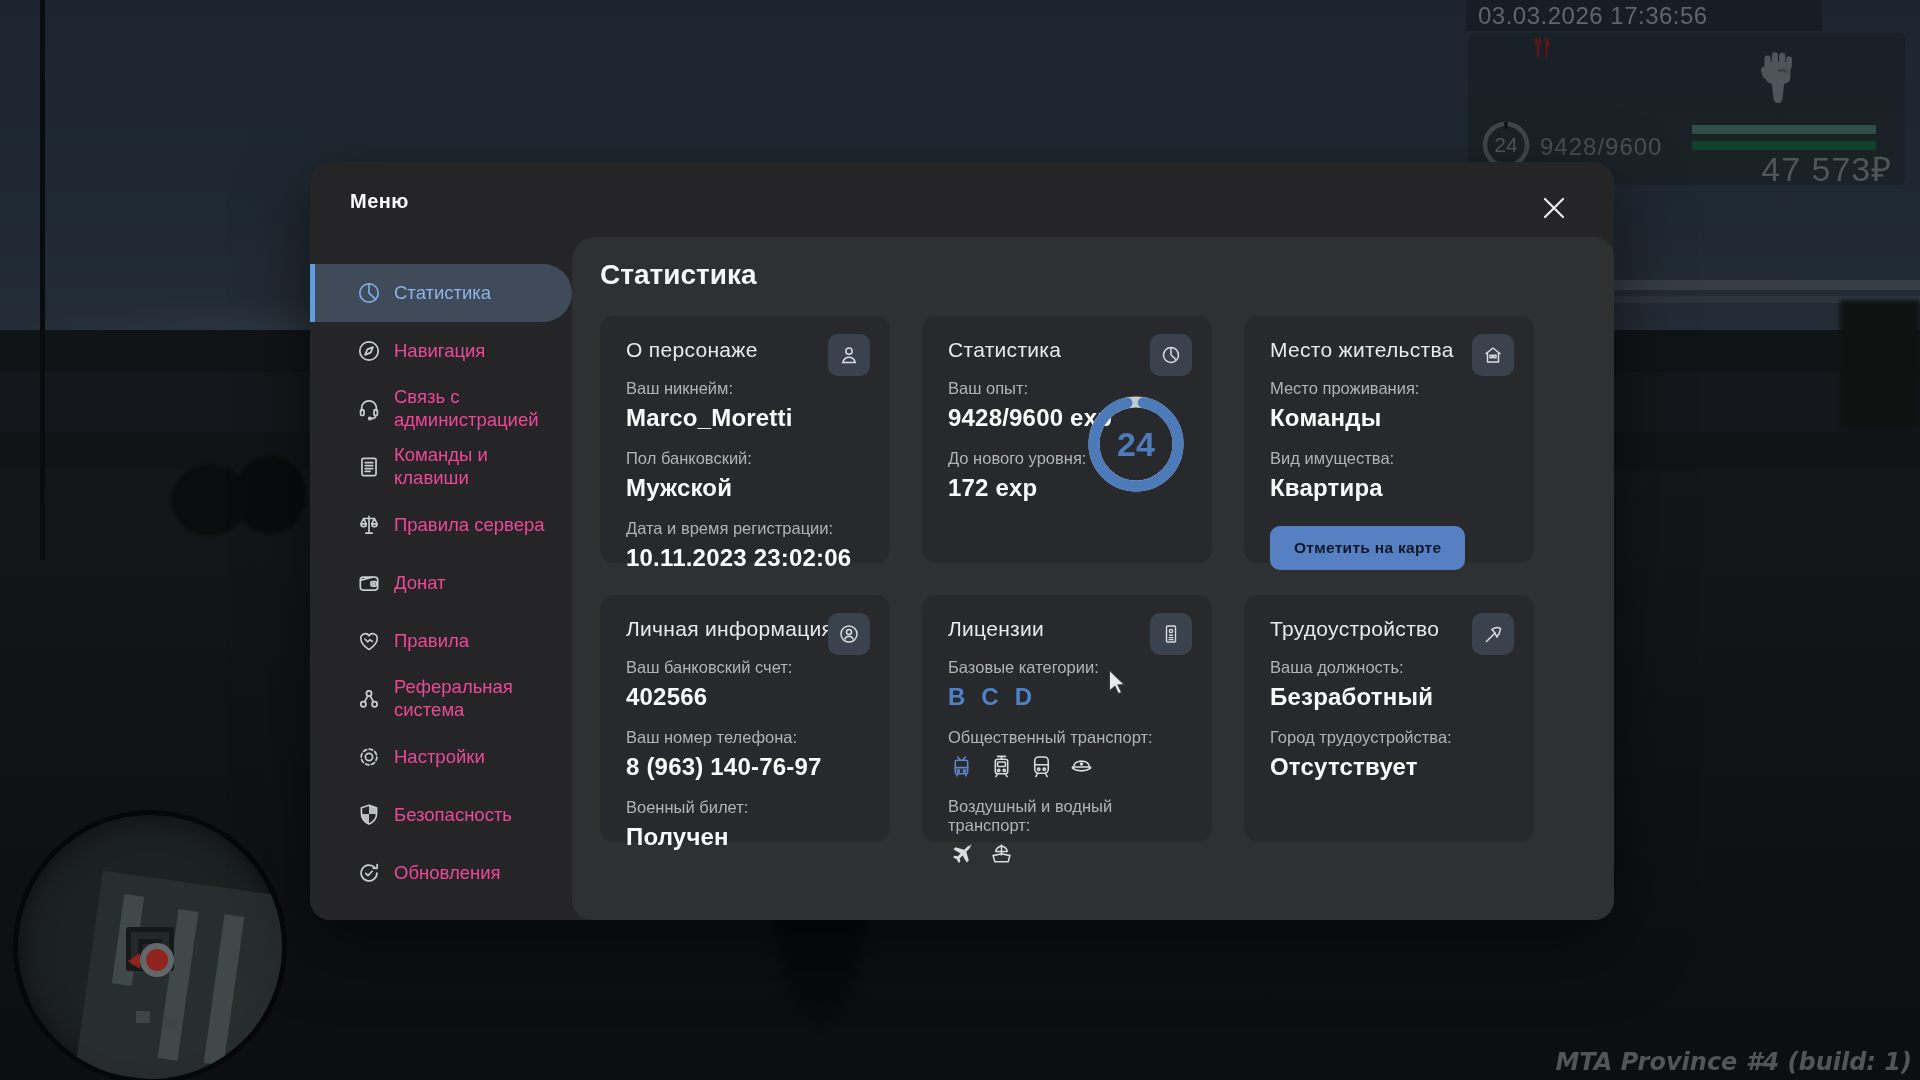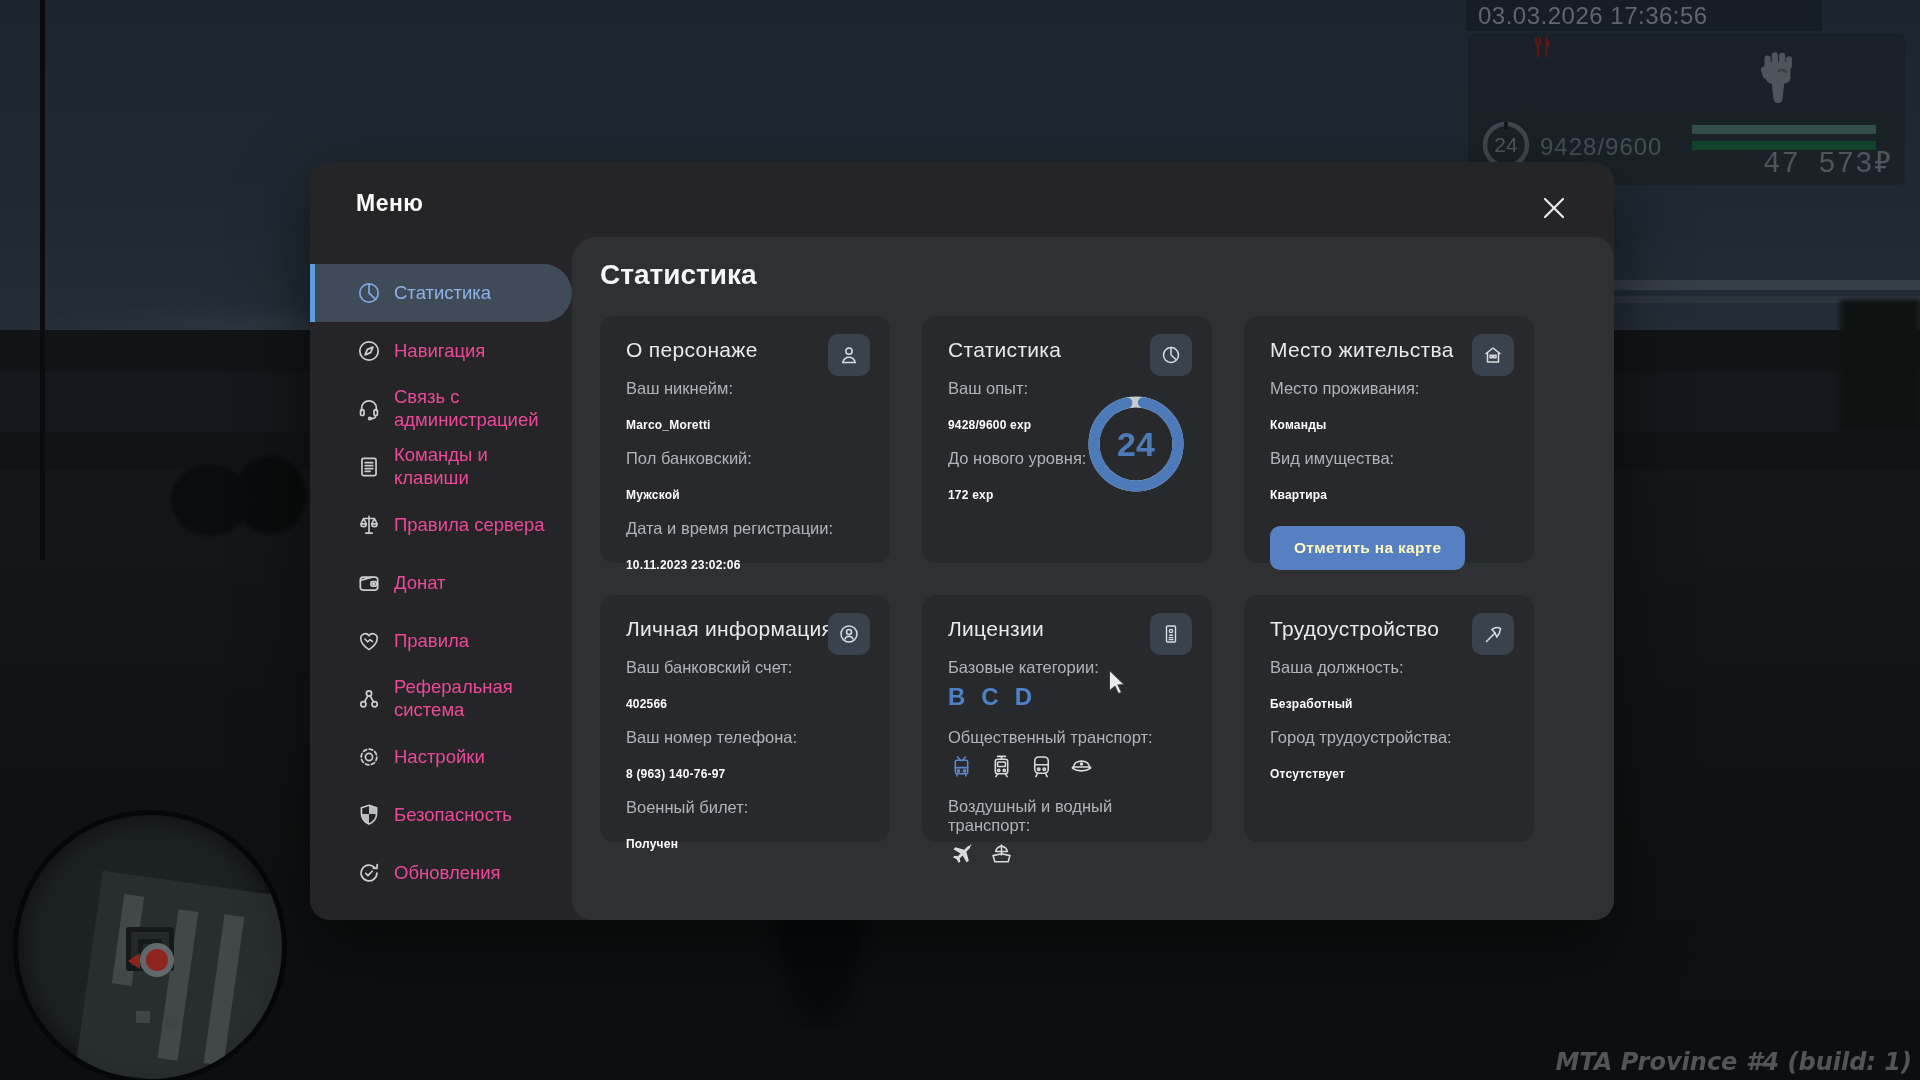--- a/index.html
+++ b/index.html
@@ -39,22 +39,22 @@
                color:rgba(173,182,189,.62); letter-spacing:3px; }
   .hud-utensils { position:absolute; left:64px; top:4px; }
   .hud-ring { position:absolute; left:12px; top:86px; width:52px; height:52px; }
   .hud-ring .lvl { position:absolute; inset:0; display:flex; align-items:center; justify-content:center;
                    color:rgba(160,169,176,.75); font-size:21px; }
   .hud-exp { position:absolute; left:72px; top:100px; font-size:24px; color:rgba(146,156,164,.7); letter-spacing:1px; }
   .hud-fist { position:absolute; left:288px; top:14px; opacity:.75; }
   .bar { position:absolute; left:224px; height:9px; width:184px; border-radius:1px; }
   .bar.teal { top:92px; background:rgba(95,148,142,.75); }
   .bar.green { top:108px; background:rgba(21,112,62,.9); }
-  .hud-money { position:absolute; right:13px; top:112px; font-size:29px; color:rgba(148,157,165,.8);
-               font-family:Liberation Mono, monospace; letter-spacing:1px; }
+  .hud-money { position:absolute; right:13px; top:112px; font-size:34px; color:rgba(148,157,165,.8);
+               font-family:Liberation Sans, sans-serif; letter-spacing:1px; }
 
   
   .dim { position:absolute; inset:0; background:rgba(8,10,13,.40); }
 
   
   .minimap { position:absolute; left:18px; top:815px; width:264px; height:264px; border-radius:50%;
              background:#1c2122; overflow:hidden; box-shadow:0 0 0 5px rgba(5,6,7,.85), inset 0 0 30px rgba(0,0,0,.6); }
   .mm-zone { position:absolute; left:70px; top:70px; width:220px; height:200px; background:#30363614;
              background:#2e3435; transform:rotate(8deg); opacity:.7; }
   .mm-v1,.mm-v2,.mm-v3 { position:absolute; width:20px; height:150px; background:#454c4d; transform:rotate(8deg); opacity:.85; }
@@ -67,21 +67,21 @@
             border:5px solid #15191a; border-radius:3px; }
   .mm-bld::after { content:""; position:absolute; left:7px; top:7px; right:7px; bottom:7px; border:5px solid #15191a; }
   .mm-marker { position:absolute; left:122px; top:128px; width:34px; height:34px; border-radius:50%;
                background:#8f241d; border:6px solid #62686a; }
   .mm-arrow { position:absolute; left:110px; top:138px; width:0; height:0;
               border-top:8px solid transparent; border-bottom:8px solid transparent; border-right:12px solid #8f241d; }
 
   
   .menu { position:absolute; left:310px; top:162px; width:1304px; height:758px;
           background:#252527; border-radius:20px; box-shadow:0 24px 70px rgba(0,0,0,.55); }
-  .menu-title { position:absolute; left:46px; top:28px; font-size:23px; font-weight:bold; color:#fafafa; letter-spacing:.5px; }
+  .menu-title { position:absolute; left:40px; top:28px; font-size:20px; font-weight:bold; color:#fafafa; letter-spacing:.5px; }
   .close-btn { position:absolute; right:40px; top:26px; width:40px; height:40px; display:flex;
                align-items:center; justify-content:center; cursor:pointer; }
 
   
   .sidebar { position:absolute; left:0; top:102px; width:262px; }
   .side-item { position:relative; height:58px; display:flex; align-items:center; cursor:pointer; }
   .side-item .ico { position:absolute; left:46px; width:26px; height:26px; color:#c9cdd0; display:flex; }
   .side-item .lbl { position:absolute; left:84px; width:156px; font-size:18.5px; line-height:1.22; color:#ec4899; }
   .side-item.active { background:#404b59; border-radius:0 29px 29px 0; }
   .side-item.active::before { content:""; position:absolute; left:0; top:0; bottom:0; width:5px; background:#5e9ce0; }
@@ -93,28 +93,28 @@
              background:#2f3032; border-radius:24px 20px 20px 20px; }
   .content-title { position:absolute; left:28px; top:22px; font-size:28px; font-weight:bold; color:#f6f7f8; }
 
   .cards { position:absolute; left:28px; top:79px; display:grid;
            grid-template-columns:290px 290px 290px; grid-auto-rows:247px; column-gap:38px; row-gap:36px;gap:32px; }
   .card { position:relative; background:#28292c; border-radius:14px; padding:22px 26px; }
   .card-title { font-size:21px; color:#e7e9ea; letter-spacing:.3px; }
   .chip { position:absolute; right:20px; top:18px; width:42px; height:42px; border-radius:10px;
           background:#3a424e; display:flex; align-items:center; justify-content:center; color:#dadde0; }
   .f-label { margin-top:17px; font-size:16.5px; color:#aeb4b9; }
-  .f-value { margin-top:20px; font-size:12px; font-weight:bold; color:#fbfbfc; letter-spacing:.2px; }
+  .f-value { margin-top:6px; font-size:24px; font-weight:bold; color:#fbfbfc; letter-spacing:.2px; }
 
   
   .ring-wrap { position:absolute; right:24px; top:76px; width:104px; height:104px; }
   .ring-wrap .lvl { position:absolute; inset:0; display:flex; align-items:center; justify-content:center;
                     color:#4d7ab8; font-size:34px; font-weight:bold; }
 
-  .map-btn { display:inline-block; margin-top:24px; background:#5680c1; color:#fef9c3; font-weight:bold;
+  .map-btn { display:inline-block; margin-top:24px; background:#5680c1; color:#0f172a; font-weight:bold;
              font-size:15.5px; padding:13px 24px; border-radius:10px; border:none; cursor:pointer; letter-spacing:.3px; }
 
   .cats { display:flex; gap:16px; margin-top:6px; }
   .cats span { color:#4d82c8; font-size:24px; font-weight:bold; }
   .lic-row { display:flex; gap:13px; margin-top:6px; align-items:center; }
   .lic-row .t-ico { width:27px; height:27px; color:#d9dcde; display:flex; }
   .lic-row .t-ico.owned { color:#5b87c7; }
 
   
   .watermark { position:absolute; right:8px; bottom:4px; font-size:24px; font-weight:bold;

